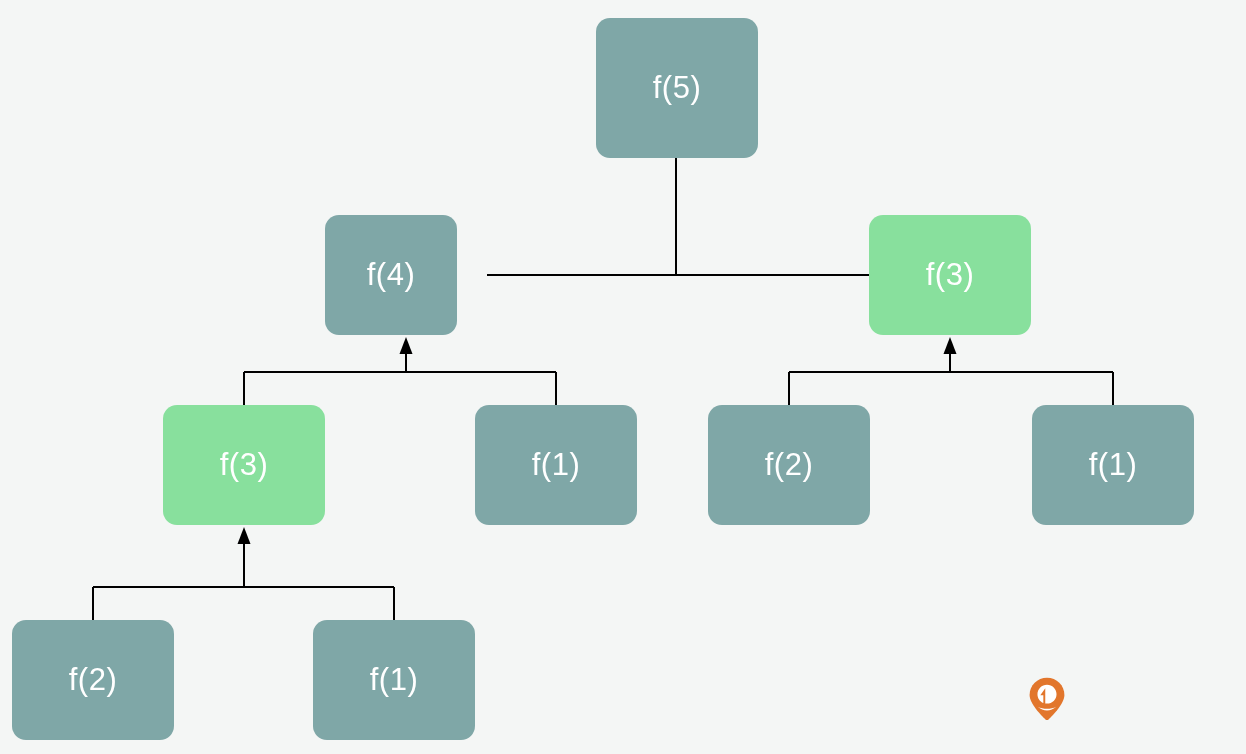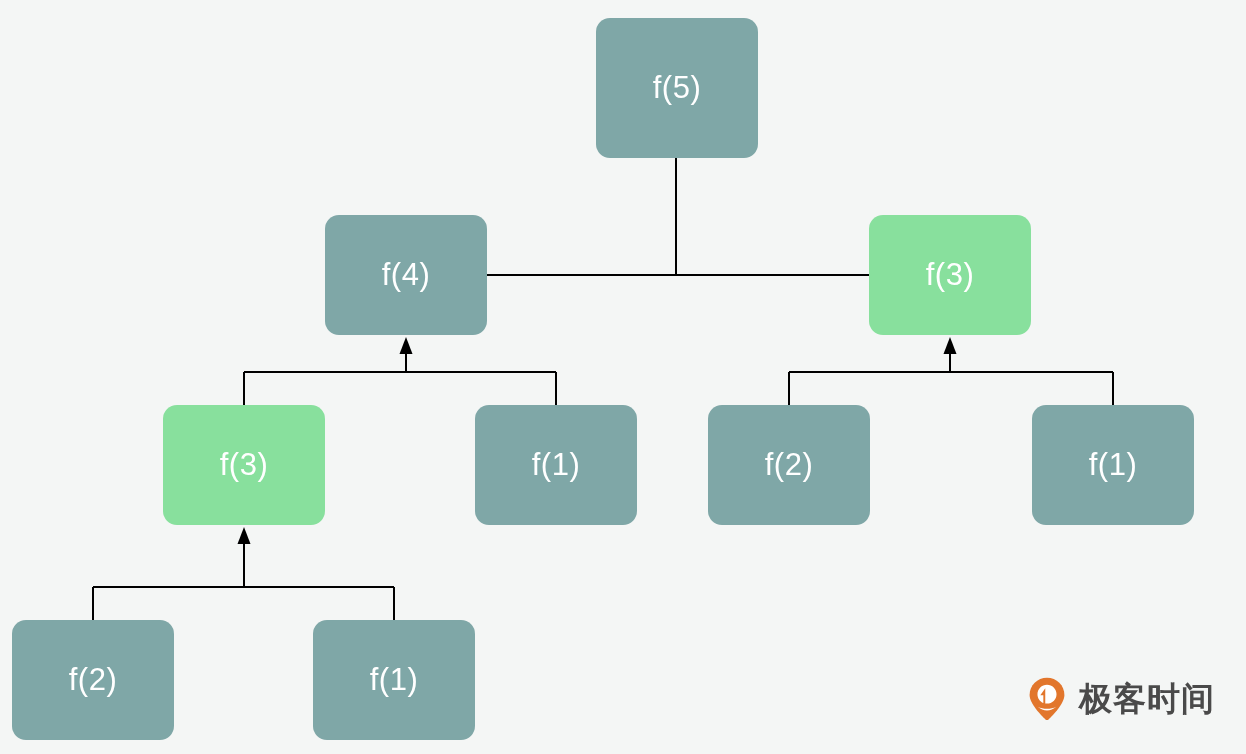--- a/index.html
+++ b/index.html
@@ -90,21 +90,21 @@
       <line x1="394" y1="620" x2="394" y2="587" stroke="#000000" stroke-width="2" shape-rendering="crispEdges"></line>
       <line x1="93" y1="587" x2="394" y2="587" stroke="#000000" stroke-width="2" shape-rendering="crispEdges"></line>
       <line x1="244" y1="587" x2="244" y2="541" stroke="#000000" stroke-width="2" shape-rendering="crispEdges"></line>
       <polygon points="244,527 237.5,544 250.5,544" fill="#000000"></polygon>
     </svg>
 
   <div id="node-layer">
       <div class="node" style="left: 596px; top: 18px; width: 162px; height: 140px; border-radius: 14px; background: rgb(127, 167, 167);">
         <span class="node-label">f(5)</span>
       </div>
-      <div class="node" style="left: 325px; top: 215px; width: 162px; height: 120px; border-radius: 14px; background: rgb(127, 167, 167);">
+      <div class="node" style="left: 325px; top: 215px; width: 132px; height: 120px; border-radius: 14px; background: rgb(127, 167, 167);">
         <span class="node-label">f(4)</span>
       </div>
       <div class="node" style="left: 869px; top: 215px; width: 162px; height: 120px; border-radius: 14px; background: rgb(136, 224, 157);">
         <span class="node-label">f(3)</span>
       </div>
       <div class="node" style="left: 163px; top: 405px; width: 162px; height: 120px; border-radius: 14px; background: rgb(136, 224, 157);">
         <span class="node-label">f(3)</span>
       </div>
       <div class="node" style="left: 475px; top: 405px; width: 162px; height: 120px; border-radius: 14px; background: rgb(127, 167, 167);">
         <span class="node-label">f(1)</span>
@@ -122,16 +122,15 @@
         <span class="node-label">f(1)</span>
       </div>
     </div>
 
   <div class="watermark" style="left: 1025px; top: 676px;">
     <svg class="wm-logo" viewBox="0 0 48 48">
       <path d="M24 2C13.5 2 5 10.4 5 20.8c0 9.2 12.3 22 17.3 26.6a2.6 2.6 0 0 0 3.4 0C30.7 42.8 43 30 43 20.8 43 10.4 34.5 2 24 2z" fill="#e2762c"></path>
       <path d="M24 9.5c-5.7 0-10.4 4.6-10.4 10.3 0 4.3 2.6 8 6.4 9.6V21h-3.3l5.4-7.6V29.9c.6.1 1.2.2 1.9.2 5.7 0 10.4-4.6 10.4-10.3S29.7 9.5 24 9.5z" fill="#ffffff"></path>
       <path d="M13.9 33.5c3 2.6 6.6 4 10.1 4s7.1-1.4 10.1-4c-3 1.5-6.5 2.3-10.1 2.3s-7.1-.8-10.1-2.3z" fill="#ffffff"></path>
     </svg>
-    <span class="wm-text">极客时间</span>
   </div>
 
 </div>
 
 </body></html>

